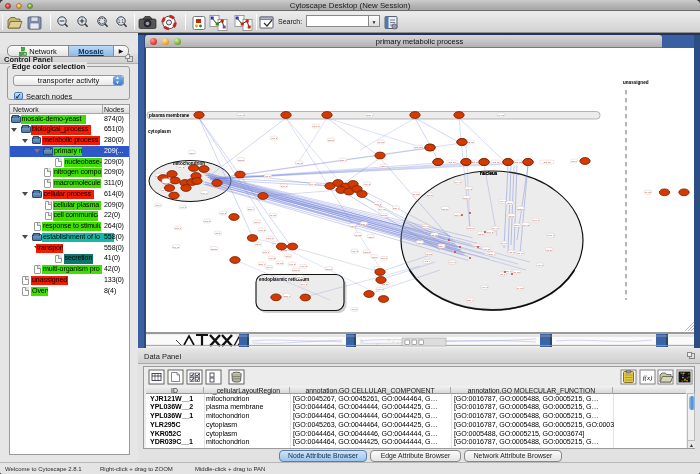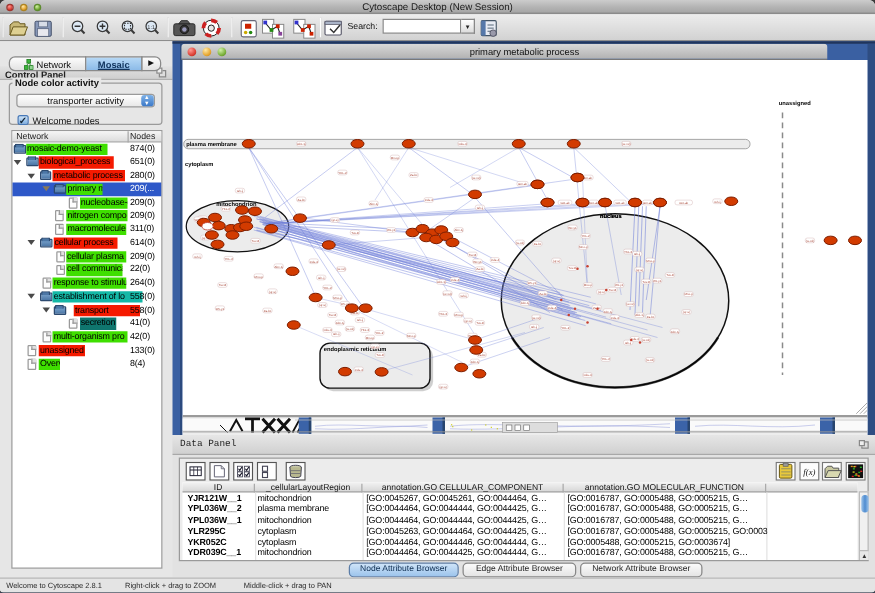--- a/index.html
+++ b/index.html
@@ -53,21 +53,21 @@
 #nwin-title{left:7px;top:2px;width:517px;height:13px;background:linear-gradient(#d8d8d8,#b2b2b2);border-bottom:1px solid #787878;border-radius:3px 3px 0 0;}
 #nwin-title .t{left:0;top:2px;width:549px;text-align:center;font-size:7.5px;color:#111;}
 #nwin-title .light{top:3px;width:7px;height:7px;}
 #nl-r{left:5px;background:radial-gradient(circle at 35% 30%,#ff9a93,#dd4237 60%,#9e251e);}
 #nl-y{left:17px;background:radial-gradient(circle at 35% 30%,#ffe9a8,#e8a833 60%,#b07718);}
 #nl-g{left:29px;background:radial-gradient(circle at 35% 30%,#d2f0a8,#7cb23d 60%,#4f7d1d);}
 #canvas{left:8px;top:15px;width:548px;height:284px;background:#fff;}
 #bottomband{left:8px;top:299px;width:548px;height:16px;background:#f2f2f2;}
 
 #dpanel{left:138px;top:348px;width:562px;height:114px;background:#e2e2e2;}
-#dp-head{left:0;top:0;width:562px;height:16px;background:linear-gradient(#e6e6e6,#d0d0d0);border-bottom:1px solid #a8a8a8;font-family:Liberation Mono, monospace;}
+#dp-head{left:0;top:0;width:562px;height:16px;background:linear-gradient(#e6e6e6,#d0d0d0);border-bottom:1px solid #a8a8a8;}
 #dp-head .t{left:6px;top:4px;font-size:7.5px;color:#222;}
 #dp-body{left:5px;top:18px;width:552px;height:83px;background:#ececec;border:1px solid #9a9a9a;}
 #dtable{left:2px;top:19px;width:540px;height:62px;background:#fff;}
 #dthead{left:0;top:0;width:540px;height:7.5px;background:linear-gradient(#f2f2f2,#d8d8d8);border-bottom:1px solid #999;font-size:6.8px;color:#111;}
 #dthead div{position:absolute;top:0.5px;text-align:center;border-right:1px solid #aaa;height:7px;}
 .drow{left:0;width:540px;height:8.75px;font-size:7.1px;letter-spacing:-0.1px;color:#000;white-space:nowrap;}
 .drow div{position:absolute;top:1px;overflow:hidden;}
 .dc1{left:4px;width:54px;font-weight:bold;}
 .dc2{left:60px;width:84px;}
 .dc3{left:147px;width:158px;}
@@ -170,24 +170,24 @@
             <rect x="2.5" y="0.5" width="3" height="3" fill="#3bb43b" stroke="#1a7a1a" stroke-width="0.6"></rect>
             <rect x="0.5" y="5.5" width="3" height="3" fill="#3bb43b" stroke="#1a7a1a" stroke-width="0.6"></rect>
             <rect x="4.5" y="5.5" width="3" height="3" fill="#8fd48f" stroke="#1a7a1a" stroke-width="0.6"></rect>
             <line x1="4" y1="3.5" x2="2" y2="5.5" stroke="#1a7a1a" stroke-width="0.6"></line>
             <line x1="4" y1="3.5" x2="6" y2="5.5" stroke="#1a7a1a" stroke-width="0.6"></line>
           </svg> Network</div>
       <div class="abs tab" id="tab-mos">Mosaic</div>
       <div class="abs tab" id="tab-arr">▶</div>
     </div>
     <div class="abs" id="gbox"></div>
-    <div class="abs" id="gbox-l">Node color activity</div>
+    <div class="abs" id="gbox-l">Edge color selection</div>
     <div class="abs" id="combo">transporter activity<span class="stp">▲<br>▼</span></div>
     <div class="abs" id="cbx">✓</div>
-    <div class="abs" id="cbx-l">Welcome nodes</div>
+    <div class="abs" id="cbx-l">Search nodes</div>
     <div class="abs" id="treepane">
       <div class="abs" id="treehead">
           <div class="abs c1">Network</div>
           <div class="abs sep"></div>
           <div class="abs c2">Nodes</div>
         </div>
       <div class="abs trow" style="top:9.00px">
           <span class="fold" style="left:1.0px"></span>
           <span class="hl" style="left:10.5px;width:65px;background:#3fdf00">mosaic-demo-yeast</span>
           <span class="cnt" style="color:#000">874(0)</span>
@@ -248,21 +248,21 @@
         </div>
       <div class="abs trow" style="top:127.25px">
           <span class="arr" style="left:12.0px;border-top-color:#4a4a4a"></span>
           <span class="fold" style="left:22.0px"></span>
           <span class="hl" style="left:32.0px;width:72px;background:#14b8a6">establishment of lo</span>
           <span class="cnt" style="color:#000">558(0)</span>
         </div>
       <div class="abs trow" style="top:138.00px">
           <span class="arr" style="left:23.5px;border-top-color:#4a4a4a"></span>
           <span class="fold" style="left:33.0px"></span>
-          <span class="hl" style="left:49px;width:53px;background:#f51a00">transport</span>
+          <span class="hl" style="left:26px;width:27px;background:#f51a00">transport</span>
           <span class="cnt" style="color:#000">558(0)</span>
         </div>
       <div class="abs trow" style="top:148.75px">
           <span class="file" style="left:45.0px"></span>
           <span class="hl" style="left:53.5px;width:29.5px;background:#0f766e">secretion</span>
           <span class="cnt" style="color:#000">41(0)</span>
         </div>
       <div class="abs trow" style="top:159.50px">
           <span class="file" style="left:24.0px"></span>
           <span class="hl" style="left:32.0px;width:60px;background:#3fdf00">multi-organism pro</span>

